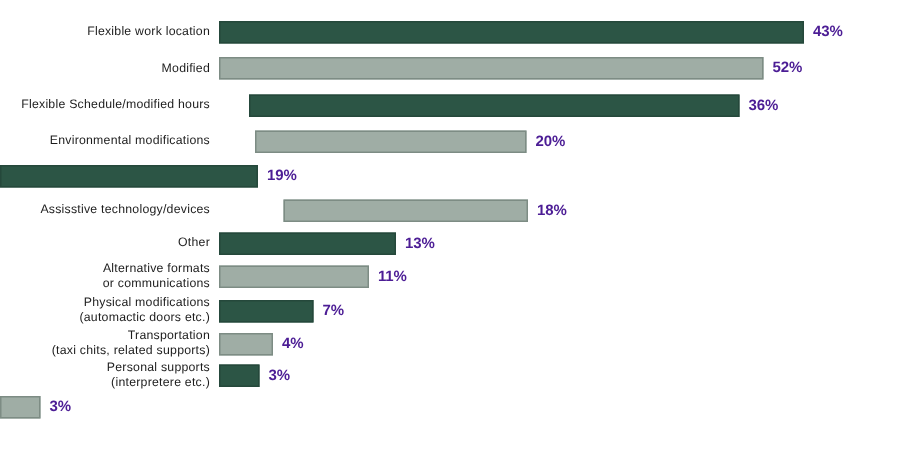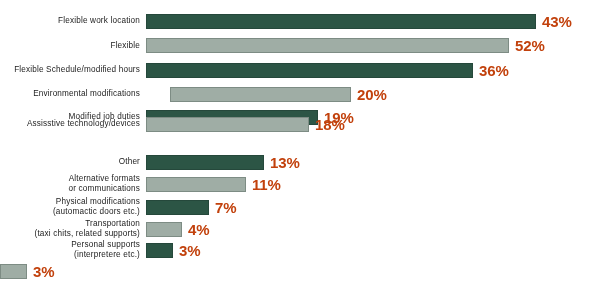--- a/index.html
+++ b/index.html
@@ -49,68 +49,67 @@
   }
   .bar.dark {
     background: #2c5545;
     border-color: #25483b;
   }
   .bar.light {
     background: #9fada5;
     border-color: #7d8c84;
   }
   .value-label {
-    font-size: 15px;
+    font-size: 10px;
     font-weight: bold;
-    color: #c2410c;
+    color: #4c1d95;
     margin-left: 6px;
     letter-spacing: -0.01em;
     white-space: nowrap;
   }
 </style>
 </head>
 <body>
 
 <div id="chart">
     <div class="row" style="top: 8px; height: 26px;">
       <div class="cat-label">Flexible work location</div>
       <div class="bar-zone">
         <div class="bar dark" style="width: 390px;"></div>
         <div class="value-label">43%</div>
       </div>
     </div>
     <div class="row" style="top: 32.5px; height: 26px;">
-      <div class="cat-label">Flexible</div>
+      <div class="cat-label">Modified</div>
       <div class="bar-zone">
         <div class="bar light" style="width: 363px;"></div>
         <div class="value-label">52%</div>
       </div>
     </div>
-    <div class="row" style="top: 57px; height: 26px;">
+    <div class="row" style="top: 57px; height: 26px; gap: 20px;">
       <div class="cat-label">Flexible Schedule/modified hours</div>
       <div class="bar-zone">
         <div class="bar dark" style="width: 327px;"></div>
         <div class="value-label">36%</div>
       </div>
     </div>
     <div class="row" style="top: 81px; height: 26px; gap: 24px;">
       <div class="cat-label">Environmental modifications</div>
       <div class="bar-zone">
         <div class="bar light" style="width: 181px;"></div>
         <div class="value-label">20%</div>
       </div>
     </div>
     <div class="row" style="top: 104px; height: 26px;">
-      <div class="cat-label">Modified job duties</div>
       <div class="bar-zone">
         <div class="bar dark" style="width: 172px;"></div>
         <div class="value-label">19%</div>
       </div>
     </div>
-    <div class="row" style="top: 111px; height: 26px;">
+    <div class="row" style="top: 127px; height: 26px; gap: 43px;">
       <div class="cat-label">Assisstive technology/devices</div>
       <div class="bar-zone">
         <div class="bar light" style="width: 163px;"></div>
         <div class="value-label">18%</div>
       </div>
     </div>
     <div class="row" style="top: 149px; height: 26px;">
       <div class="cat-label">Other</div>
       <div class="bar-zone">
         <div class="bar dark" style="width: 118px;"></div>

